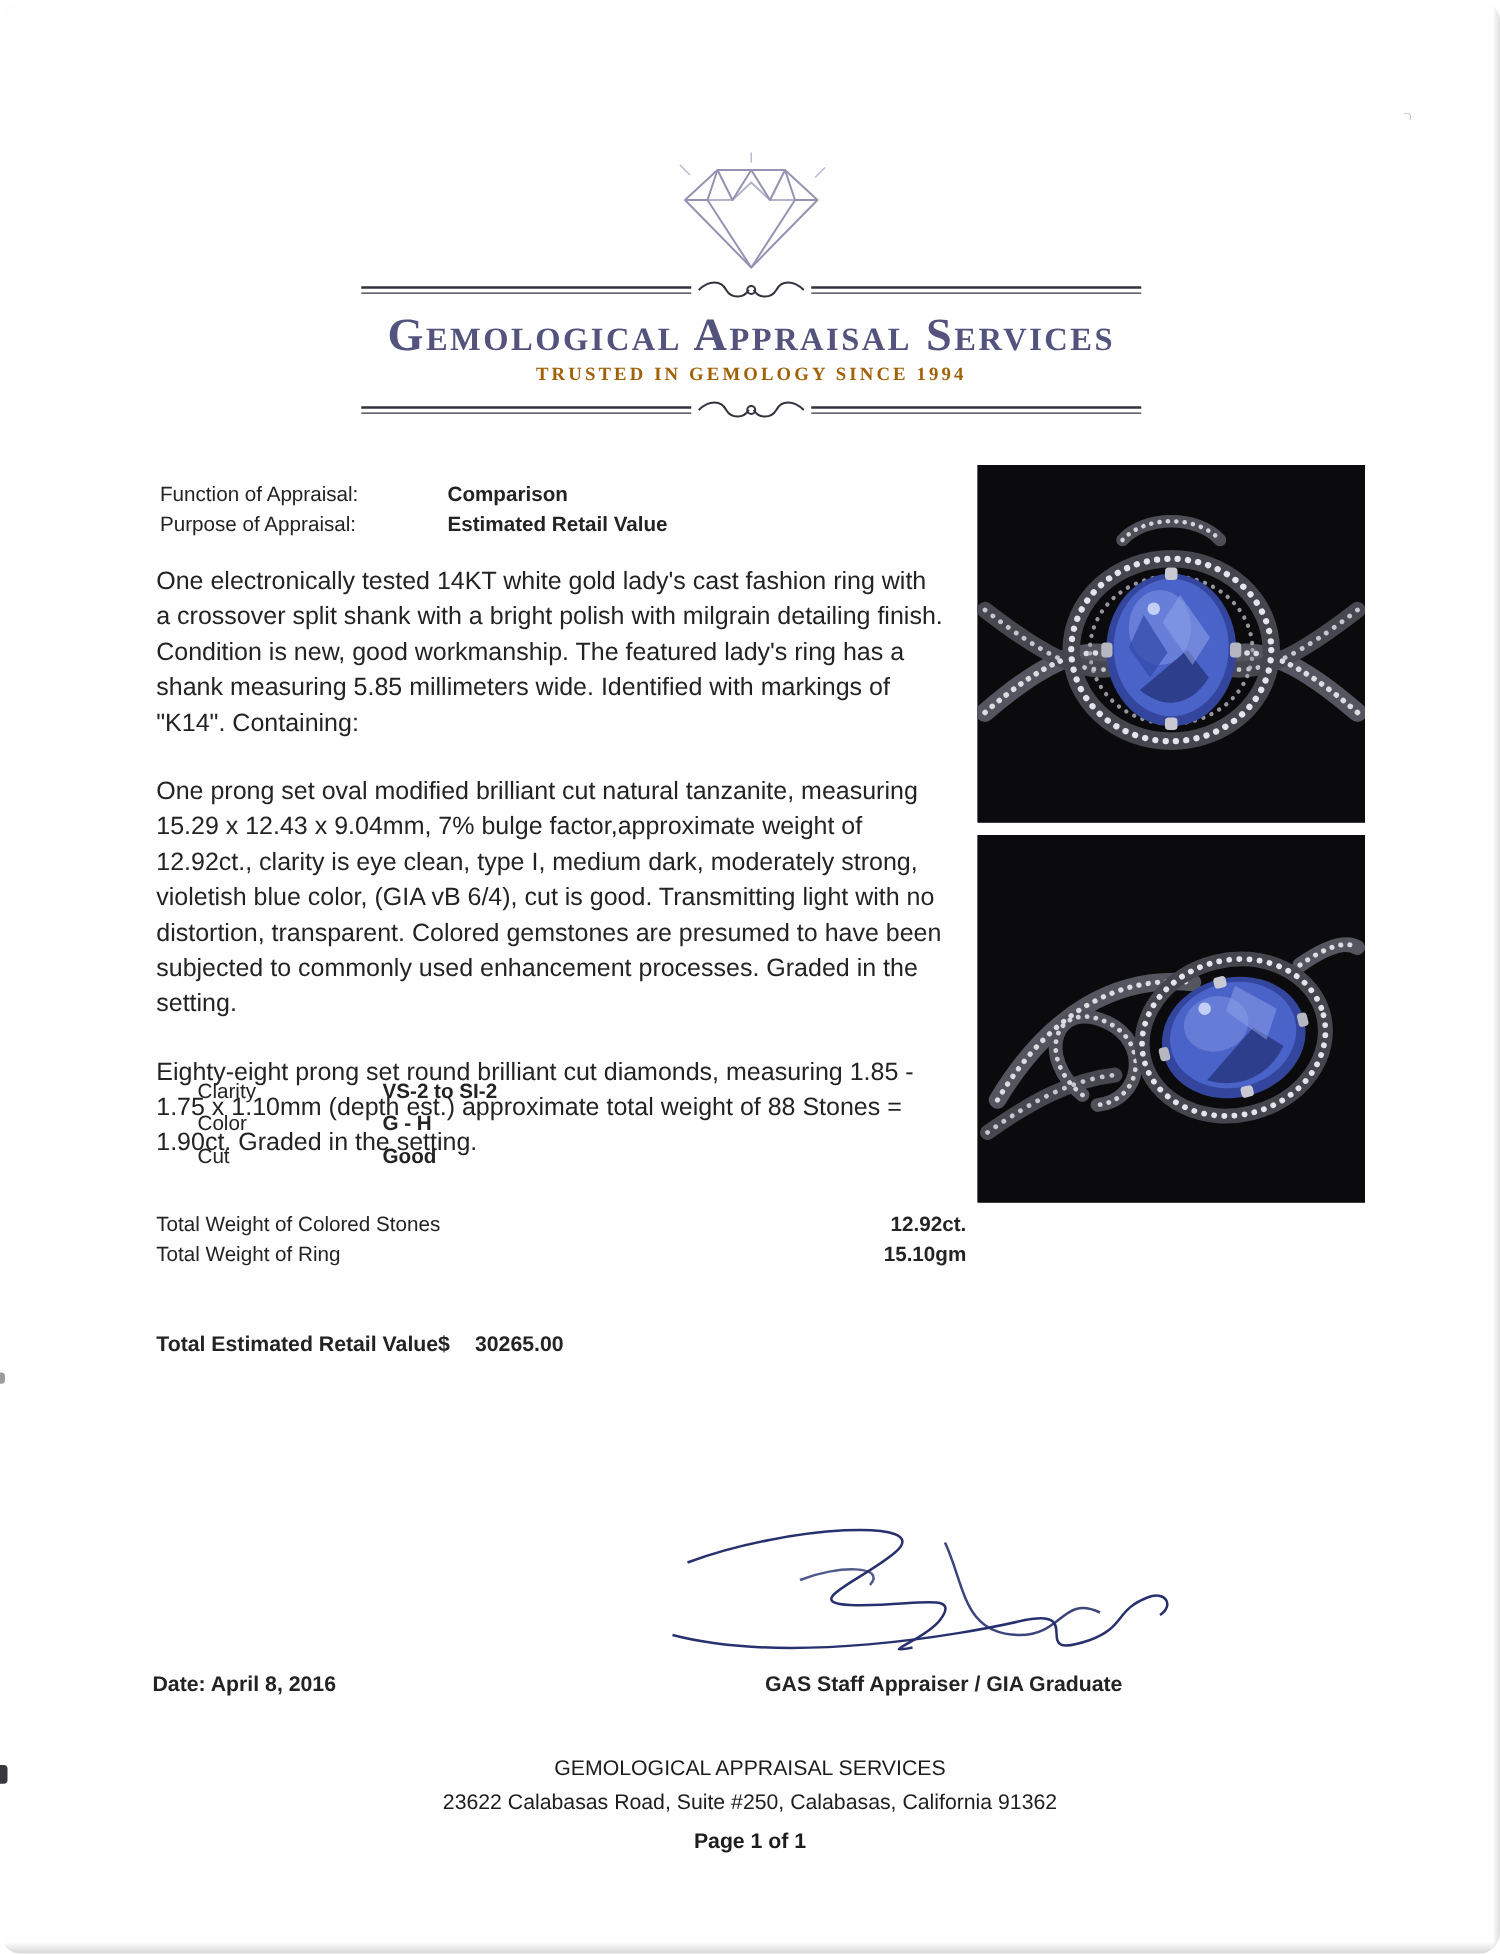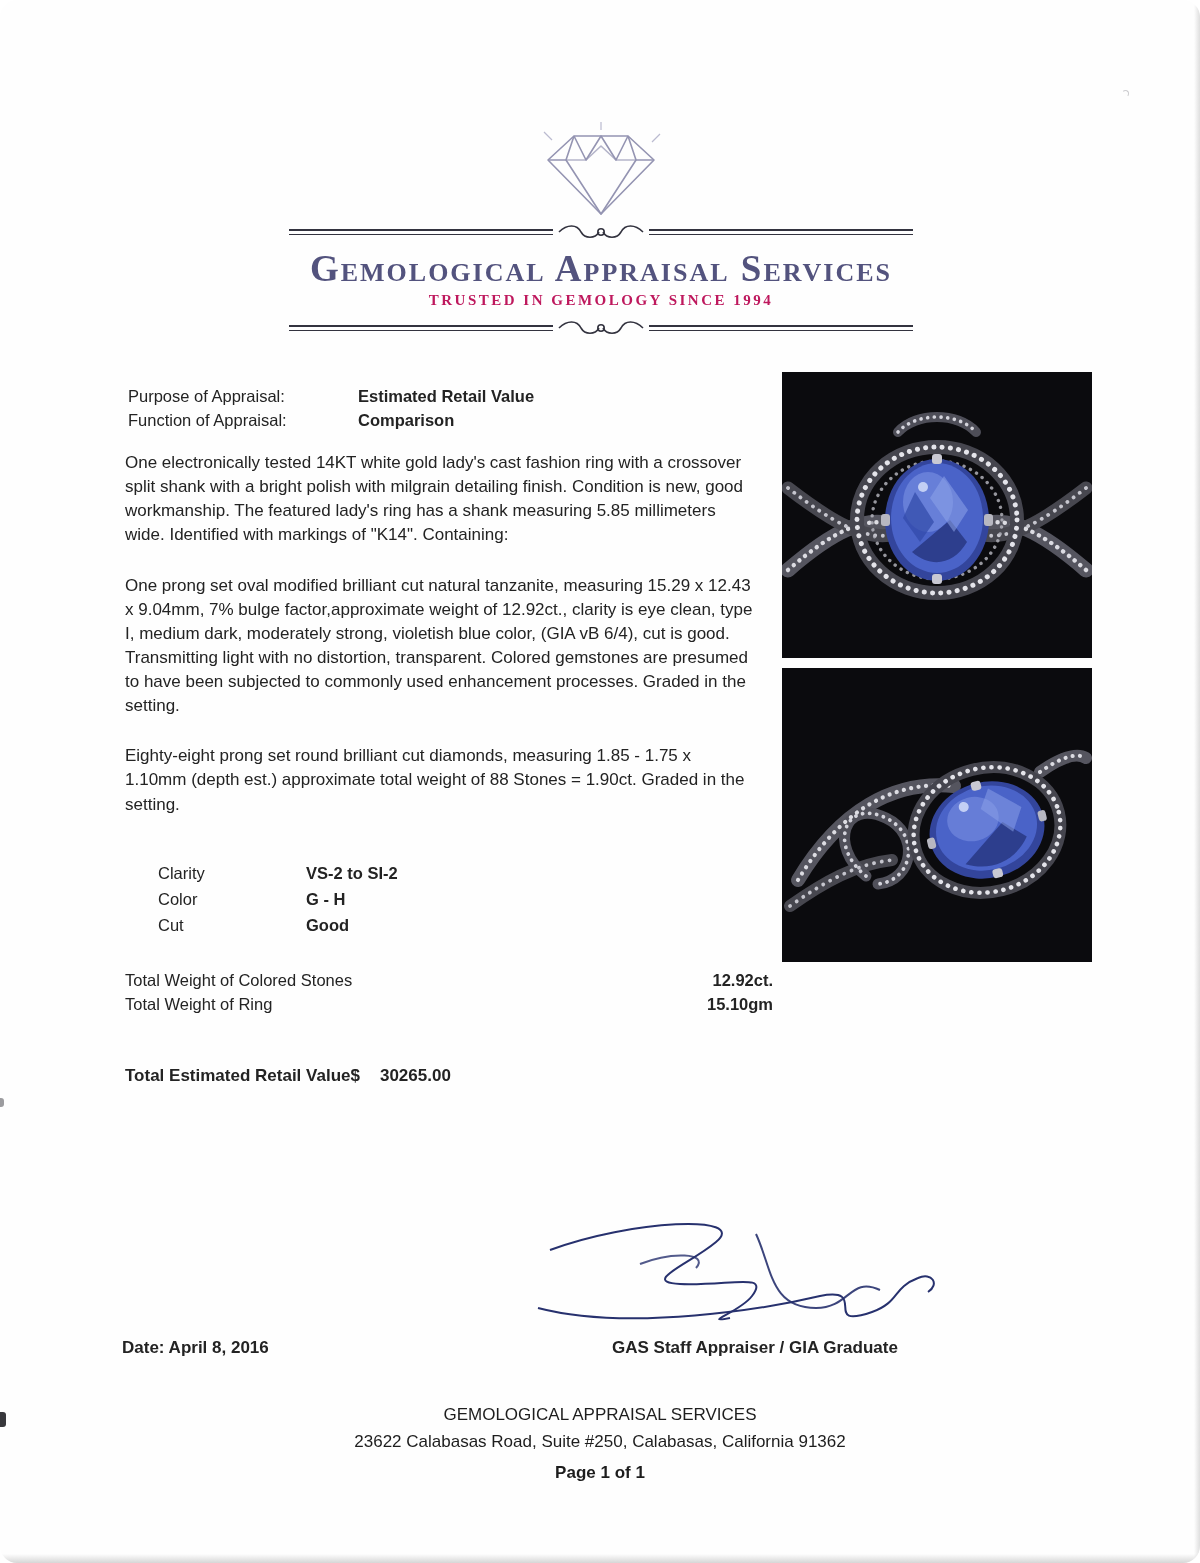--- a/index.html
+++ b/index.html
@@ -15,29 +15,29 @@
   .divider { display:flex; align-items:center; }
   .divider .line { flex:1; height:6px; border-top:2px solid #33333f; border-bottom:1px solid #33333f; }
   .divider .orn { width:96px; display:flex; justify-content:center; }
   .org-title {
     margin-top:5px; font-family:"Liberation Serif", serif; font-weight:600;
     font-variant:small-caps; text-transform:capitalize; white-space:nowrap;
     font-size:37px; letter-spacing:2px; color:#53537e;
   }
   .org-tagline {
     margin-top:2px; margin-bottom:9px; font-family:"Liberation Serif", serif;
-    font-size:15px; letter-spacing:2.5px; color:#be185d; font-weight:600;
+    font-size:15px; letter-spacing:2.5px; color:#a16207; font-weight:600;
   }
   
   .meta { position:absolute; left:128px; top:384px; font-size:16.5px; line-height:24px; }
   .meta .row { display:flex; }
   .meta .label { width:230px; }
   .meta .value { font-weight:bold; }
   
-  .body-copy { position:absolute; left:125px; top:451px; width:630px; font-size:17px; line-height:1.42; }
+  .body-copy { position:absolute; left:125px; top:451px; width:630px; font-size:20px; line-height:1.42; }
   .body-copy p { margin-bottom:26px; }
   
   .grades { position:absolute; left:158px; top:860px; font-size:16.5px; line-height:26px; }
   .grades .row { display:flex; }
   .grades .label { width:148px; }
   .grades .value { font-weight:bold; }
   
   .totals { position:absolute; left:125px; top:953px; width:648px; font-size:16.5px; line-height:23.5px;margin-top:16px; }
   .totals .row { display:flex; justify-content:space-between; }
   .totals .value { font-weight:bold; min-width:110px; text-align:right; }
@@ -109,26 +109,26 @@
           <path d="M86 10 C 78 2, 68 2, 64 10 C 60 17, 50 17, 46 10"></path>
           <circle cx="44" cy="10" r="3.2"></circle>
         </svg>
       </span>
       <span class="line"></span>
     </div>
   </div>
 
   <div class="meta">
     <div class="row">
+      <span class="label">Function of Appraisal:</span>
+      <span class="value">Comparison</span>
+    </div>
+    <div class="row">
       <span class="label">Purpose of Appraisal:</span>
       <span class="value">Estimated Retail Value</span>
-    </div>
-    <div class="row">
-      <span class="label">Function of Appraisal:</span>
-      <span class="value">Comparison</span>
     </div>
   </div>
 
   <div class="body-copy">
     <p>One electronically tested 14KT white gold lady's cast fashion ring with a crossover split shank with a bright polish with milgrain detailing finish. Condition is new, good workmanship. The featured lady's ring has a shank measuring 5.85 millimeters wide. Identified with markings of "K14".  Containing:</p>
     <p>One prong set oval modified brilliant cut natural tanzanite, measuring 15.29 x 12.43 x 9.04mm,  7% bulge factor,approximate weight of 12.92ct., clarity is eye clean, type I, medium dark, moderately strong, violetish blue color, (GIA vB 6/4), cut is good. Transmitting light with no distortion, transparent. Colored gemstones are presumed to have been subjected to commonly used enhancement processes. Graded in the setting.</p>
     <p>Eighty-eight prong set round brilliant cut diamonds, measuring 1.85 - 1.75 x 1.10mm (depth est.) approximate total weight of 88 Stones = 1.90ct. Graded in the setting.</p>
   </div>
 
   <div class="grades">

